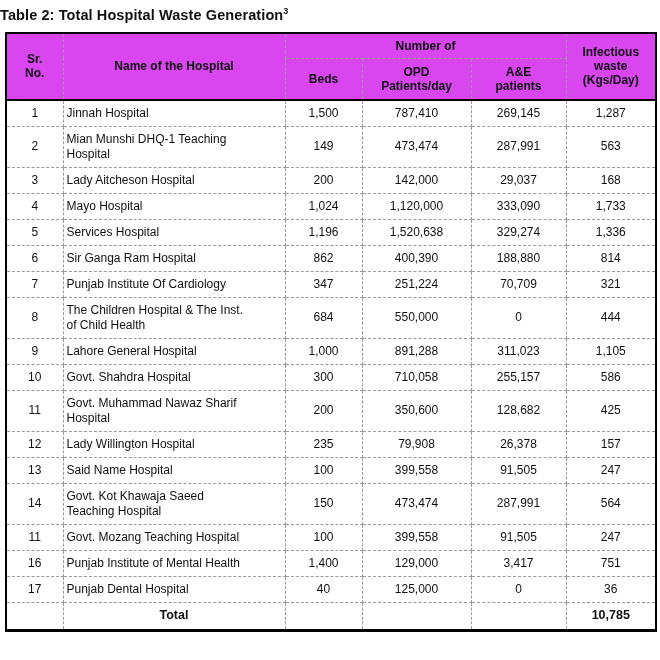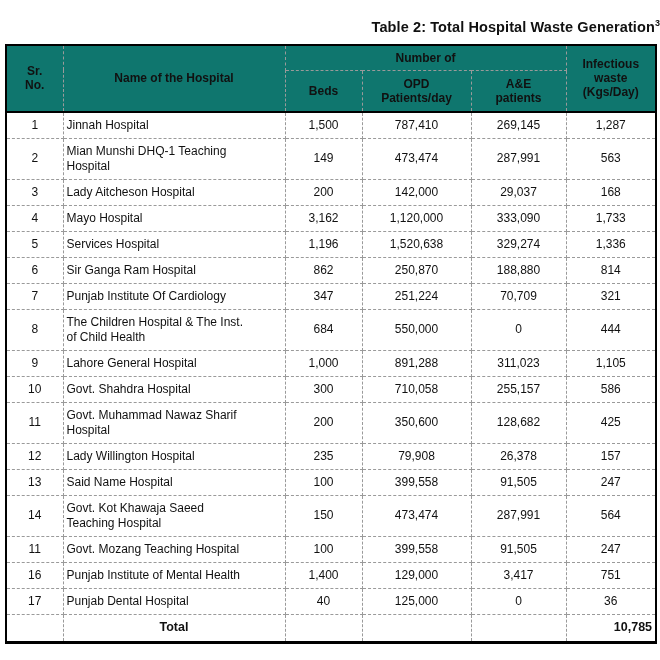--- a/index.html
+++ b/index.html
@@ -6,24 +6,24 @@
     margin: 0;
     padding: 0;
     width: 660px;
     height: 660px;
     background: #ffffff;
     font-family: "Liberation Sans", sans-serif;
     color: #111111;
   }
   .page { width: 660px; height: 660px; box-sizing: border-box; }
   .title {
-    text-align: right;
+    text-align: left;
     font-weight: bold;
     font-size: 14.5px;
-    padding-top: 18px;
+    padding-top: 6px;
     margin-bottom: 9px;
     letter-spacing: 0.1px;
   }
   .title sup { font-size: 9px; }
   table.waste-table {
     border-collapse: collapse;
     table-layout: fixed;
     width: 650px;
     margin: 0 5px;
     border: 2px solid #000000;
@@ -34,21 +34,21 @@
   col.c3 { width: 77px; }
   col.c4 { width: 109px; }
   col.c5 { width: 95px; }
   col.c6 { width: 90px; }
   th, td {
     border: 1px dashed #9a9a9a;
     font-size: 12px;
     vertical-align: middle;
   }
   thead th {
-    background: #0f766e;
+    background: #d946ef;
     font-weight: bold;
     text-align: center;
     white-space: pre-line;
     line-height: 14px;
     padding: 6px 2px;
   }
   thead tr.group-row th { padding: 5px 2px; }
   
   tbody tr:first-child td { border-top: 2px solid #000000; }
   td {
@@ -63,21 +63,21 @@
     white-space: pre-line;
   }
   tfoot td { height: 16px; margin-left: 34px; }
   tfoot td.total-label {
     font-weight: bold;
     text-align: center;
     font-size: 12.5px;
   }
   tfoot td.total-value {
     font-weight: bold;
-    text-align: right;
+    text-align: center;
     font-size: 12.5px;
   }
 </style>
 </head>
 <body>
 
 <div class="page">
 
   <div class="title">
     <span>Table 2: Total Hospital Waste Generation</span><sup>3</sup>
@@ -132,38 +132,38 @@
           <td class="c-sr">3</td>
           <td class="c-name">Lady Aitcheson Hospital</td>
           <td class="c-num">200</td>
           <td class="c-num">142,000</td>
           <td class="c-num">29,037</td>
           <td class="c-num">168</td>
         </tr>
         <tr>
           <td class="c-sr">4</td>
           <td class="c-name">Mayo Hospital</td>
-          <td class="c-num">3,162</td>
+          <td class="c-num">1,024</td>
           <td class="c-num">1,120,000</td>
           <td class="c-num">333,090</td>
           <td class="c-num">1,733</td>
         </tr>
         <tr>
           <td class="c-sr">5</td>
           <td class="c-name">Services Hospital</td>
           <td class="c-num">1,196</td>
           <td class="c-num">1,520,638</td>
           <td class="c-num">329,274</td>
           <td class="c-num">1,336</td>
         </tr>
         <tr>
           <td class="c-sr">6</td>
           <td class="c-name">Sir Ganga Ram Hospital</td>
           <td class="c-num">862</td>
-          <td class="c-num">250,870</td>
+          <td class="c-num">400,390</td>
           <td class="c-num">188,880</td>
           <td class="c-num">814</td>
         </tr>
         <tr>
           <td class="c-sr">7</td>
           <td class="c-name">Punjab Institute Of Cardiology</td>
           <td class="c-num">347</td>
           <td class="c-num">251,224</td>
           <td class="c-num">70,709</td>
           <td class="c-num">321</td>

